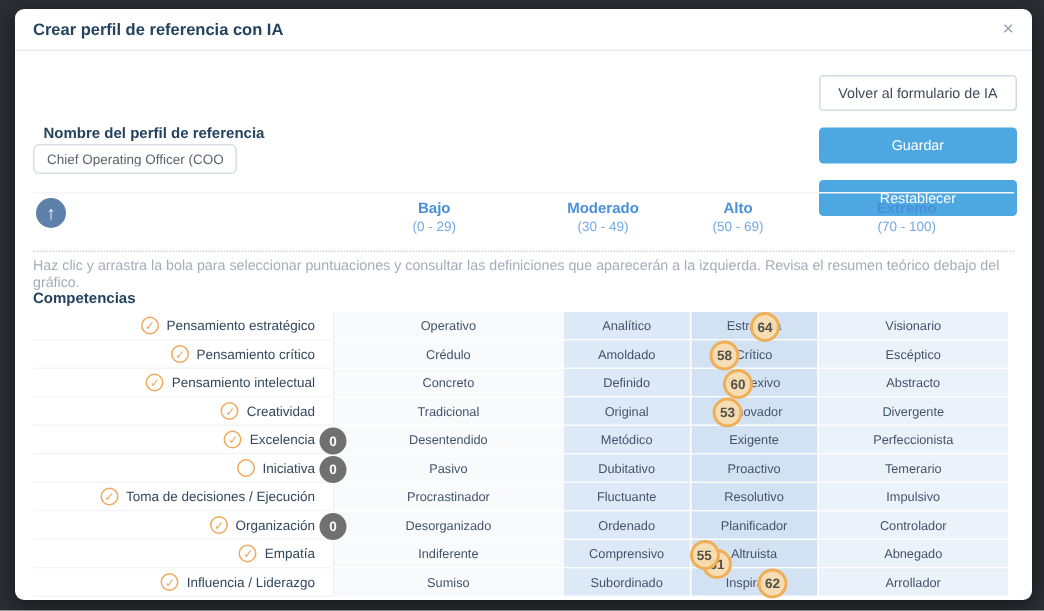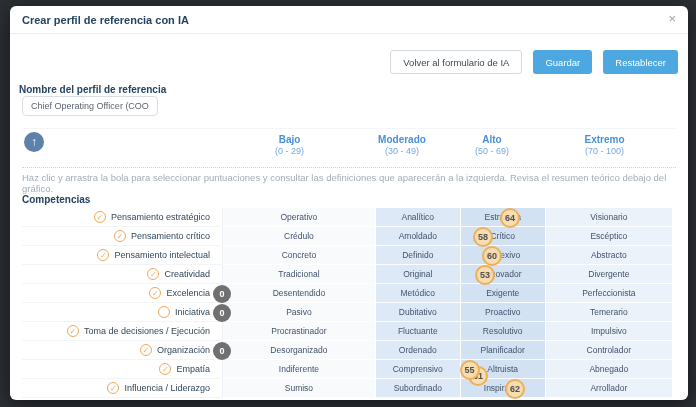--- a/index.html
+++ b/index.html
@@ -13,26 +13,26 @@
     position:absolute;left:10px;top:6px;width:678px;height:394px;
     background:#ffffff;border-radius:6px;
     box-shadow:0 4px 18px rgba(0,0,0,.5);
     overflow:hidden;
   }
   
   .m-header{position:absolute;top:0;left:0;right:0;height:27px;border-bottom:1px solid #ebedf0;}
   .m-title{position:absolute;left:12px;top:8px;font-size:11px;font-weight:bold;color:#24435f;}
   .m-close{position:absolute;right:12px;top:6px;font-size:13px;color:#9aa3ad;cursor:pointer;background:none;border:none;line-height:14px;padding:0;}
   
-  .toolbar{position:absolute;top:44px;right:10px;display:flex;gap:11px;}
+  .toolbar{position:absolute;top:44px;right:10px;display:flex;gap:11px;flex-direction:column;}
   .btn{height:24px;border-radius:3px;font-size:9.5px;display:flex;align-items:center;justify-content:center;padding:0 12px;box-sizing:border-box;cursor:pointer;border:none;font-family:inherit;}
   .btn-outline{background:#fff;border:1px solid #d4d9de;color:#3e4a57;}
   .btn-blue{background:#4da7e0;color:#ffffff;}
   
-  .name-label{position:absolute;left:9px;top:78px;font-size:10px;font-weight:bold;color:#24435f;}
+  .name-label{position:absolute;left:19px;top:78px;font-size:10px;font-weight:bold;color:#24435f;}
   .name-input{position:absolute;left:12px;top:90px;width:136px;height:20px;box-sizing:border-box;border:1px solid #d9dee3;border-radius:4px;padding:0 8px;font-size:9px;color:#5a6570;font-family:inherit;background:#fff;}
   
   .scale-head{position:absolute;left:12px;top:122px;width:654px;height:38px;border-bottom:1px dotted #c9d4e0;border-top:1px solid #f3f5f8;}
   .upload-circle{position:absolute;left:2px;top:3px;width:20px;height:20px;border-radius:50%;background:#5d81aa;color:#fff;font-size:12px;line-height:20px;text-align:center;cursor:pointer;}
   .bands{position:absolute;left:200px;top:5px;width:450px;display:flex;}
   .band-head{text-align:center;}
   .bh-low{width:135px;} .bh-mod{width:90px;} .bh-high{width:90px;} .bh-ext{width:135px;}
   .band-name{display:block;font-size:10px;font-weight:bold;color:#4a90d9;}
   .band-range{display:block;font-size:9px;color:#74a9e2;margin-top:1px;}
   

